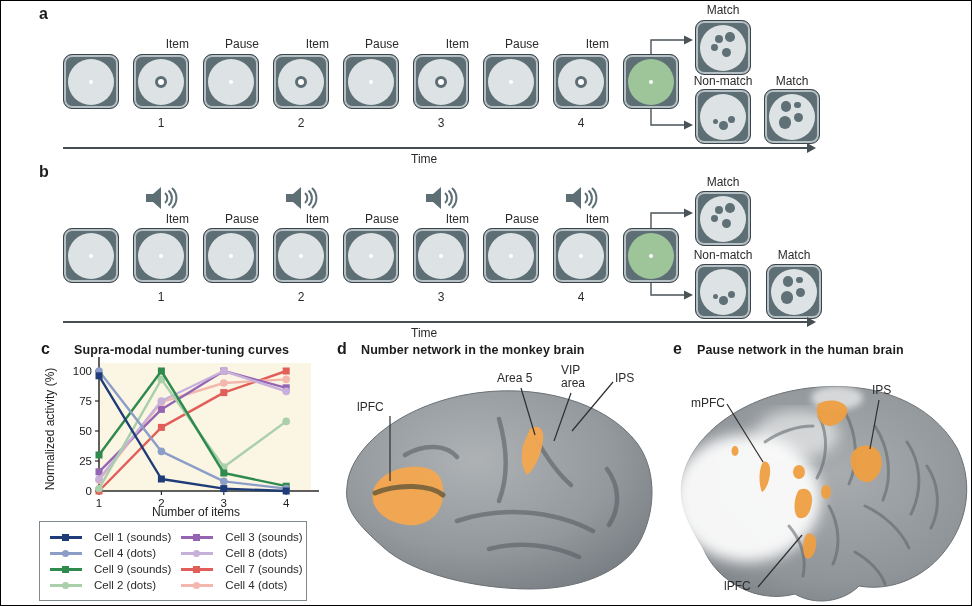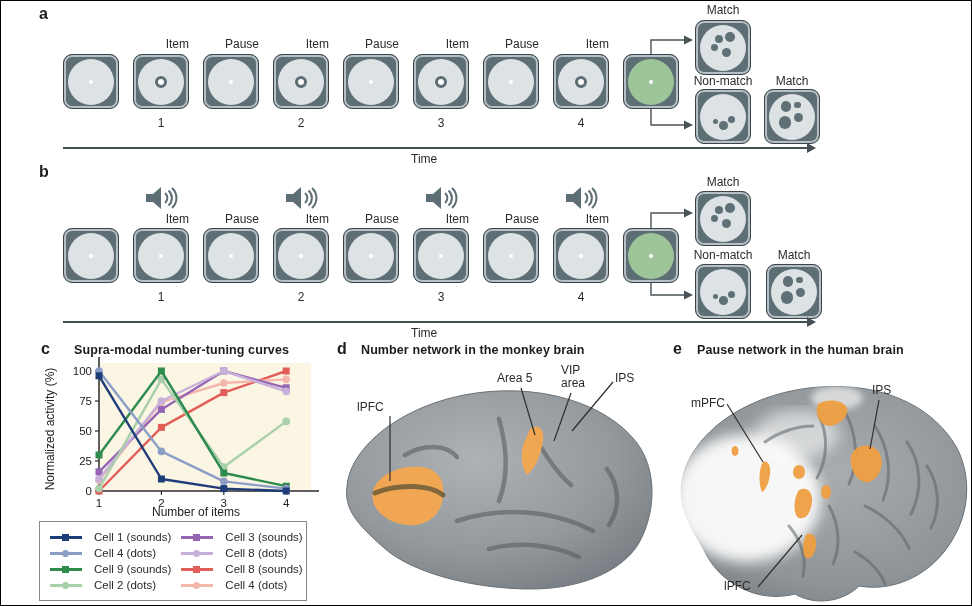--- a/index.html
+++ b/index.html
@@ -412,21 +412,21 @@
           <span class="lline" style="background: rgb(199, 176, 218);"></span>
           <span class="lmark" style="background: rgb(199, 176, 218); border-radius: 50%;"></span>
         </span>
         <span>Cell 8 (dots)</span>
       </div>
       <div class="legend-item">
         <span class="legend-swatch">
           <span class="lline" style="background: rgb(226, 94, 88);"></span>
           <span class="lmark" style="background: rgb(226, 94, 88);"></span>
         </span>
-        <span>Cell 8 (sounds)</span>
+        <span>Cell 7 (sounds)</span>
       </div>
       <div class="legend-item">
         <span class="legend-swatch">
           <span class="lline" style="background: rgb(243, 183, 173);"></span>
           <span class="lmark" style="background: rgb(243, 183, 173); border-radius: 50%;"></span>
         </span>
         <span>Cell 4 (dots)</span>
       </div>
     </div>
 

